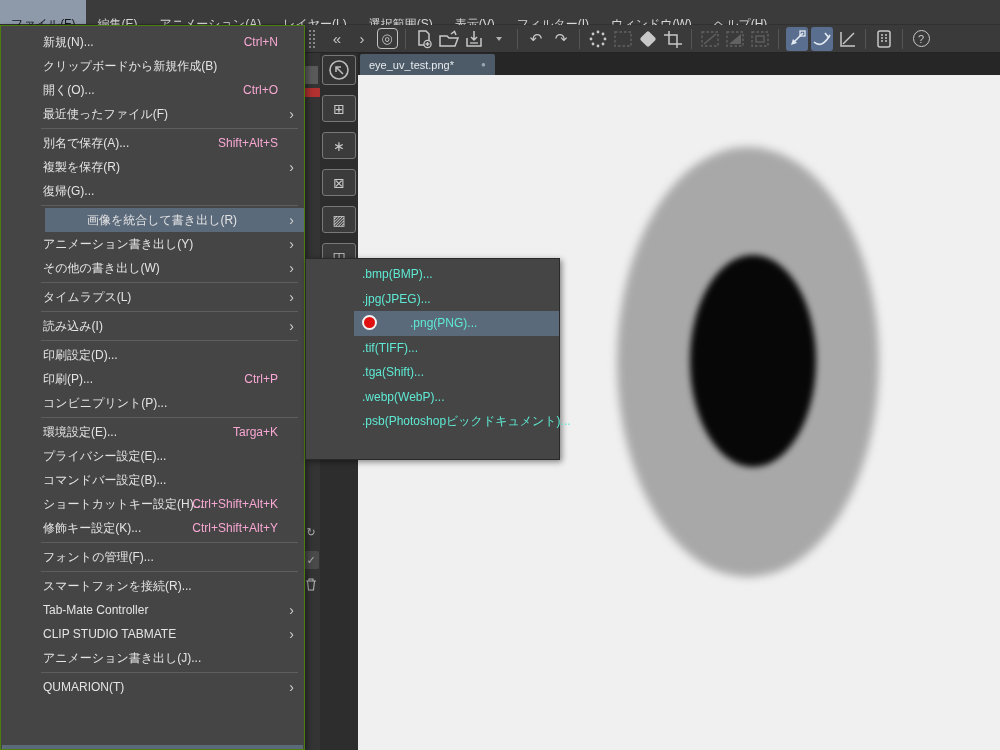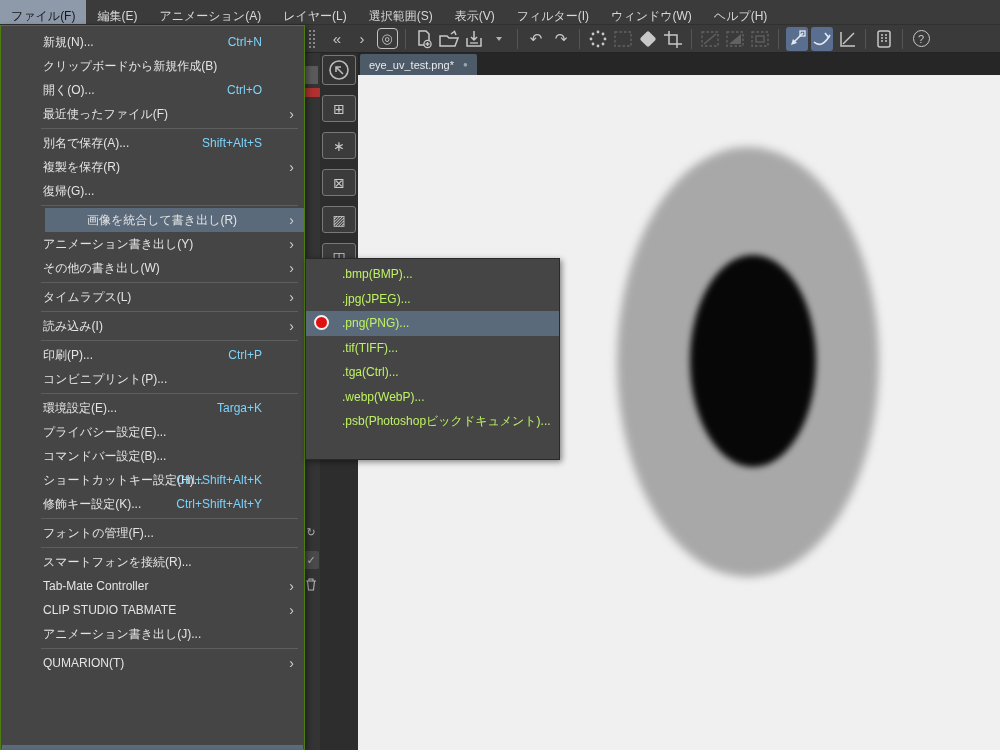--- a/index.html
+++ b/index.html
@@ -4,21 +4,21 @@
 <style>
   * { margin:0; padding:0; box-sizing:border-box; }
   html,body { width:1000px; height:750px; overflow:hidden; background:#2a2a2a;
               font-family:"Liberation Sans","DejaVu Sans",sans-serif; }
   #app { position:relative; width:1000px; height:750px; }
 
   
   .menubar { position:absolute; left:0; top:0; width:1000px; height:25px;
              background:#3b3b3b; border-bottom:1px solid #303030;
              display:flex; align-items:stretch; }
-  .mb-item { padding:4px 11px; line-height:25px; font-size:12px; color:#d8d8d8; cursor:default; }
+  .mb-item { padding:12px 11px; line-height:25px; font-size:12px; color:#d8d8d8; cursor:default; }
   .mb-item.active { background:#8e99aa; color:#14171c; }
 
   
   .toolbar { position:absolute; left:0; top:25px; width:1000px; height:28px;
              background:#3a3a3a; border-bottom:1px solid #242424;
              display:flex; align-items:center; padding-left:301px; gap:3px; }
   .ticon { min-width:22px; height:24px; display:flex; align-items:center; justify-content:center;
            color:#c8c8c8; font-size:15px; border-radius:3px; }
   .ticon.dim { opacity:.42; }
   .ticon.active { background:#5a6f8f; }
@@ -28,21 +28,21 @@
              display:flex; align-items:center; justify-content:center; font-size:13px; color:#c8c8c8; }
   .caret { width:0; height:0; border-left:3.5px solid transparent; border-right:3.5px solid transparent;
            border-top:4px solid #b0b0b0; }
   .diamond { width:12px; height:12px; background:#c8c8c8; transform:rotate(45deg); border-radius:2px; }
   .helpc { width:17px; height:17px; border:1.5px solid #c8c8c8; border-radius:50%;
            display:flex; align-items:center; justify-content:center; font-size:11px; color:#c8c8c8; }
 
   
   .tabbar { position:absolute; left:358px; top:53px; width:642px; height:22px; background:#262626; }
   .doc-tab { position:absolute; left:2px; top:1px; height:21px; background:#4d5b68;
-             display:flex; align-items:center; gap:9px; padding:0 9px;
+             display:flex; align-items:center; gap:27px; padding:0 9px;
              font-size:11px; color:#e6eaee; border-radius:2px 2px 0 0; }
   .doc-tab .closedot { font-size:8px; color:#9aa6af; }
 
   .sidebar { position:absolute; left:320px; top:53px; width:38px; height:697px; background:#2d2d2d;
              display:flex; flex-direction:column; align-items:center; padding-top:2px; gap:10px; }
   .sic { width:34px; height:27px; background:#3b3b3b; border:1px solid #787878; border-radius:3px;
          display:flex; align-items:center; justify-content:center; color:#c9c9c9; font-size:14px; }
   .sic.first { height:30px; background:#343434; }
 
   .strip { position:absolute; left:302px; top:53px; width:18px; height:697px; background:#343434; }
@@ -56,32 +56,32 @@
   .iris  { position:absolute; border-radius:50%; filter:blur(4px); }
   .pupil { position:absolute; border-radius:50%; filter:blur(3px); }
 
   
   .filemenu { position:absolute; left:0; top:25px; width:305px; height:725px; background:#454545;
               border:1px solid #4d7c0f; z-index:10; padding-top:4px; overflow:hidden;
               box-shadow:2px 2px 6px rgba(0,0,0,.45); }
   .mi { position:relative; height:24px; display:flex; align-items:center;
         padding-left:42px; font-size:12px; color:#e4e4e4; white-space:nowrap; }
   .mi.hl { background:#5b6a7b;margin-left:44px; }
-  .mi .sc { position:absolute; right:42px; font-size:12px; color:#7dd3fc; }
+  .mi .sc { position:absolute; right:26px; font-size:12px; color:#f9a8d4; }
   .mi .ar { position:absolute; right:10px; font-size:14px; color:#cfcfcf; }
   .msep { height:1px; background:#5e5e5e; margin:2px 6px 2px 40px; }
   .bottom-hl { position:absolute; bottom:0; left:1px; right:1px; height:4px; background:#5b6a7b; }
 
   
   .submenu { position:absolute; left:305px; top:258px; width:255px; height:202px; background:#454545;
              border:1px solid #292929; z-index:11; padding-top:3px;
              box-shadow:2px 2px 6px rgba(0,0,0,.45); }
   .smi { position:relative; height:24.5px; display:flex; align-items:center;
-         padding-left:36px; font-size:12px; color:#bef264; white-space:nowrap; }
-  .smi.hl { background:#5c6b7c; }
+         padding-left:56px; font-size:12px; color:#5eead4; white-space:nowrap; }
+  .smi.hl { background:#5c6b7c;margin-left:48px; }
   .reddot { position:absolute; left:8px; top:4px; width:15px; height:15px; border-radius:50%;
             background:#e01010; border:2.5px solid #f2f2f2; }
 </style>
 </head>
 <body>
 
 <div id="app">
 
   <div class="menubar">
       <span class="mb-item active" style="background: rgb(142, 153, 170);">ファイル(F)</span>
@@ -304,20 +304,23 @@
         <span>タイムラプス(L)</span>
         <span class="ar">›</span>
       </div>
       <div class="msep"></div>
       <div class="mi">
         <span>読み込み(I)</span>
         <span class="ar">›</span>
       </div>
       <div class="msep"></div>
       <div class="mi">
+        <span>印刷設定(D)...</span>
+      </div>
+      <div class="mi">
         <span>印刷(P)...</span>
         <span class="sc">Ctrl+P</span>
       </div>
       <div class="mi">
         <span>コンビニプリント(P)...</span>
       </div>
       <div class="msep"></div>
       <div class="mi">
         <span>環境設定(E)...</span>
         <span class="sc">Targa+K</span>
@@ -371,21 +374,21 @@
         <span>.jpg(JPEG)...</span>
       </div>
       <div class="smi hl" style="background: rgb(91, 106, 123);">
         <span class="reddot" style="background: rgb(224, 16, 16);"></span>
         <span>.png(PNG)...</span>
       </div>
       <div class="smi">
         <span>.tif(TIFF)...</span>
       </div>
       <div class="smi">
-        <span>.tga(Ctrl)...</span>
+        <span>.tga(Shift)...</span>
       </div>
       <div class="smi">
         <span>.webp(WebP)...</span>
       </div>
       <div class="smi">
         <span>.psb(Photoshopビックドキュメント)...</span>
       </div>
     </div>
 
 </div>

